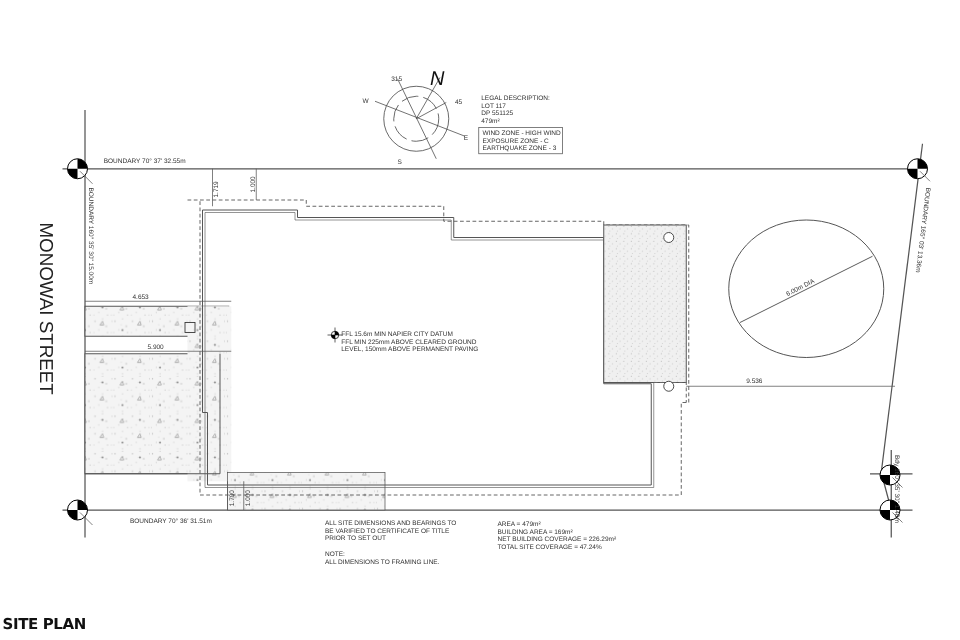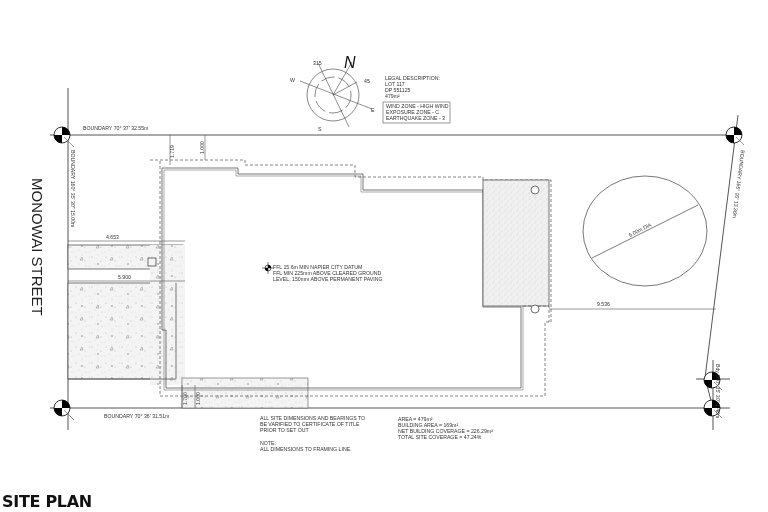--- a/index.html
+++ b/index.html
@@ -1,21 +1,21 @@
 <!DOCTYPE html>
 <html><head>
 <meta charset="utf-8">
 <style>
   html, body { margin:0; padding:0; background:#ffffff; }
   body { width:768px; height:512px; position:relative; overflow:hidden; font-family:"Liberation Sans", sans-serif; }
   svg { position:absolute; left:0; top:0; }
   .t { font-family:"Liberation Sans", sans-serif; fill:#333; }
   .tiny { font-size:5.2px; }
   .street { font-size:15px; fill:#222; letter-spacing:0px; }
-  .title { position:absolute; left:2px; top:492px; font-family:"DejaVu Sans", sans-serif; font-weight:bold; font-size:16px; color:#111; letter-spacing:-0.3px; }
+  .title { position:absolute; left:2px; top:492px; font-family:"DejaVu Sans", sans-serif; font-weight:bold; font-size:12px; color:#111; letter-spacing:-0.3px; }
 </style>
 </head>
 <body>
 
 <svg width="768" height="512" viewBox="0 0 768 512" xmlns="http://www.w3.org/2000/svg">
   <defs>
     <pattern id="stipple" width="14" height="14" patternUnits="userSpaceOnUse">
       <rect width="14" height="14" fill="#f4f4f4"></rect>
       <circle cx="2" cy="3" r="0.5" fill="#aaa"></circle>
       <circle cx="8" cy="1" r="0.4" fill="#bbb"></circle>

